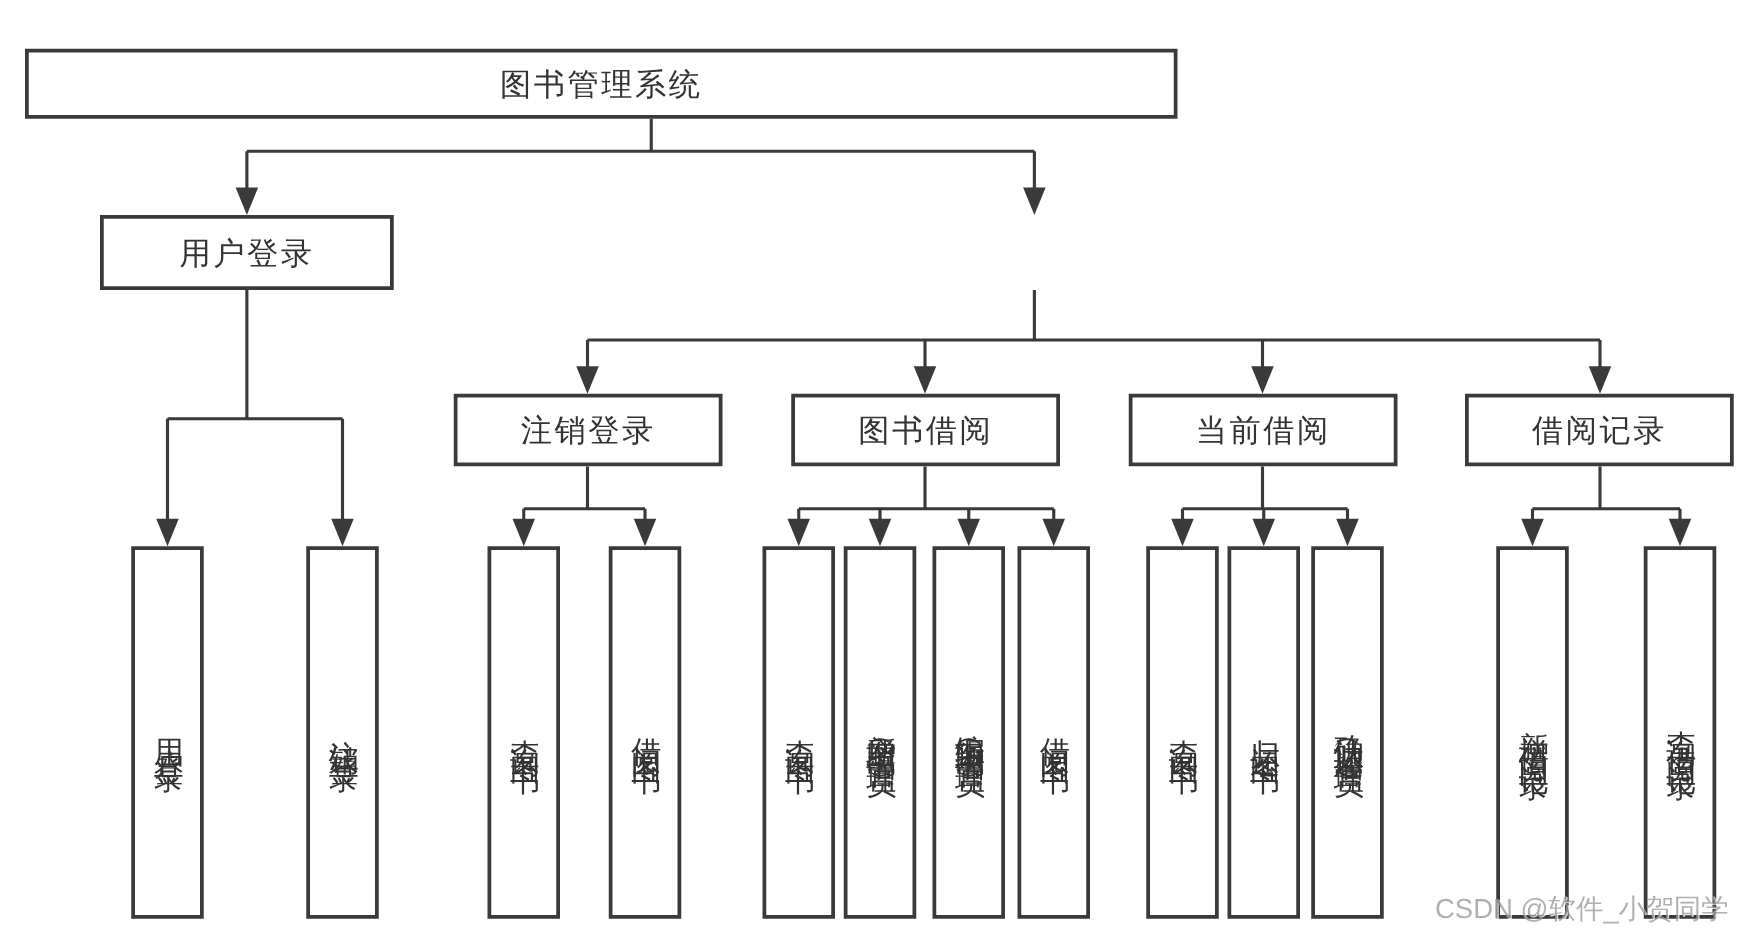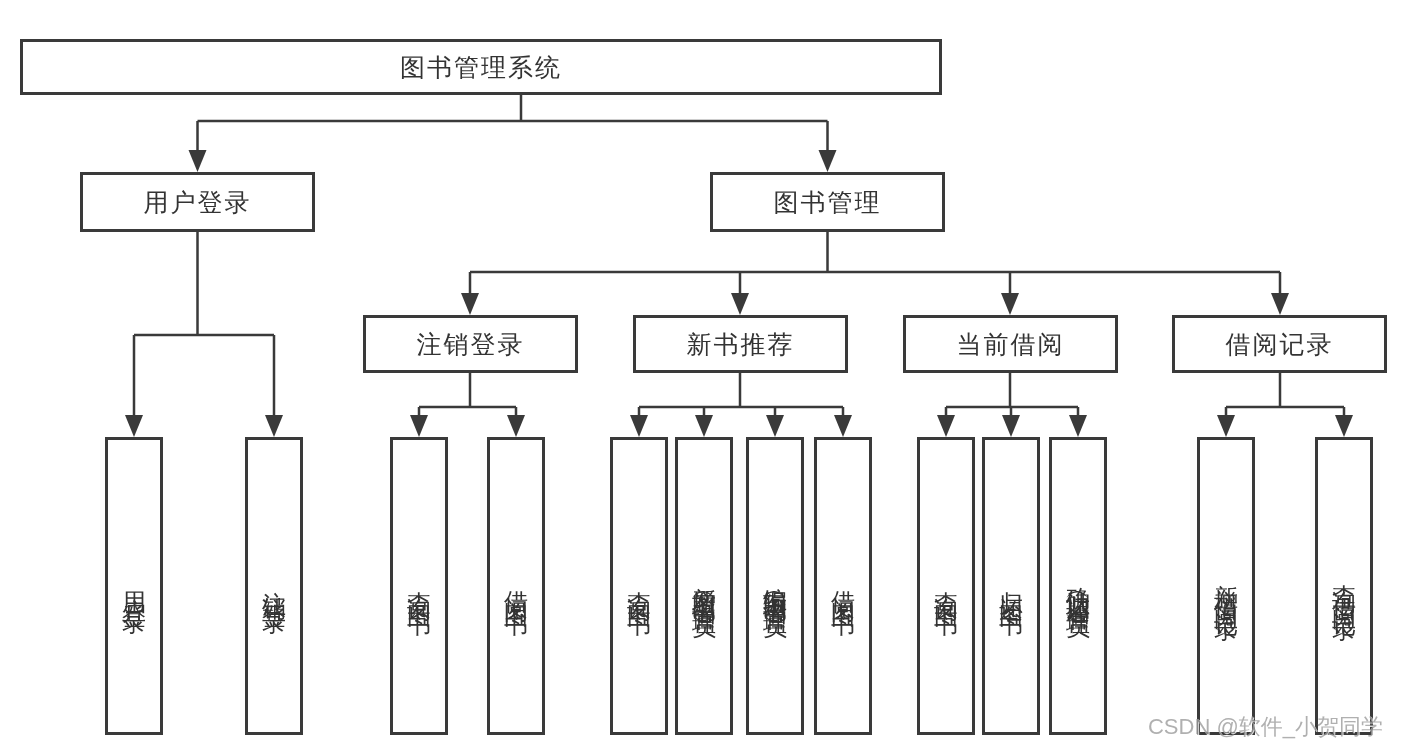--- a/index.html
+++ b/index.html
@@ -109,29 +109,26 @@
     </g>
   </svg>
 
   <div class="node hbox" style="left:20px; top:28px; width:922px; height:56px;margin-top:11px;">
     <span>图书管理系统</span>
   </div>
 
   <div class="node hbox" style="left:80px; top:172px; width:235px; height:60px;">
     <span>用户登录</span>
   </div>
-  <div class="node hbox" style="left:710px; top:172px; width:235px; height:60px;">
-    <span>图书管理</span>
-  </div>
 
   <div class="node hbox" style="left:363px; top:315px; width:215px; height:58px;">
     <span>注销登录</span>
   </div>
   <div class="node hbox" style="left:633px; top:315px; width:215px; height:58px;">
-    <span>新书推荐</span>
+    <span>图书借阅</span>
   </div>
   <div class="node hbox" style="left:903px; top:315px; width:215px; height:58px;">
     <span>当前借阅</span>
   </div>
   <div class="node hbox" style="left:1172px; top:315px; width:215px; height:58px;">
     <span>借阅记录</span>
   </div>
 
   <div class="node vbox" style="left:105px; top:437px; width:58px; height:298px;">
     <span>用户登录</span>

